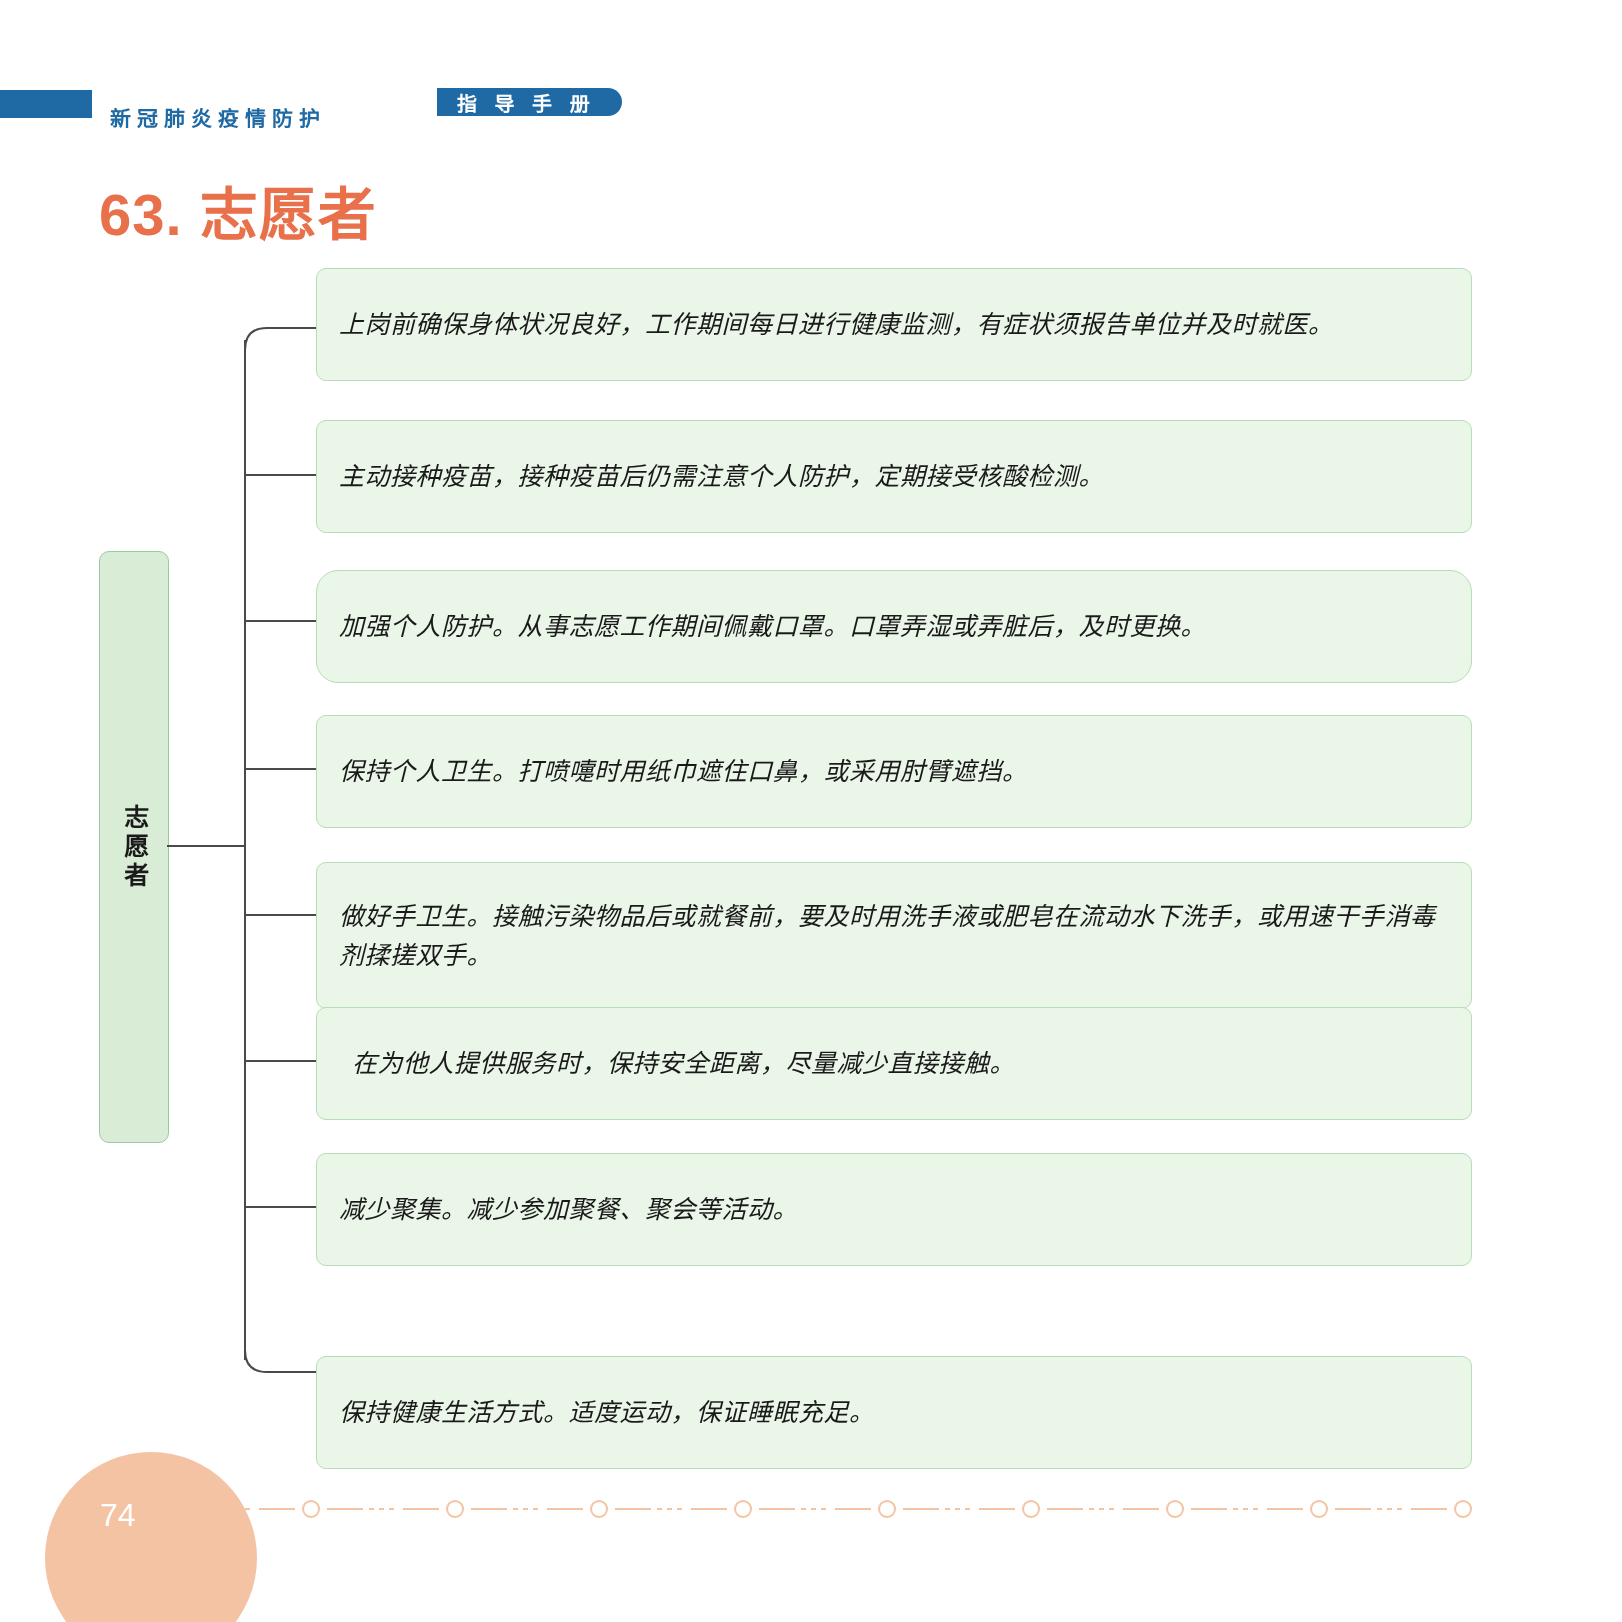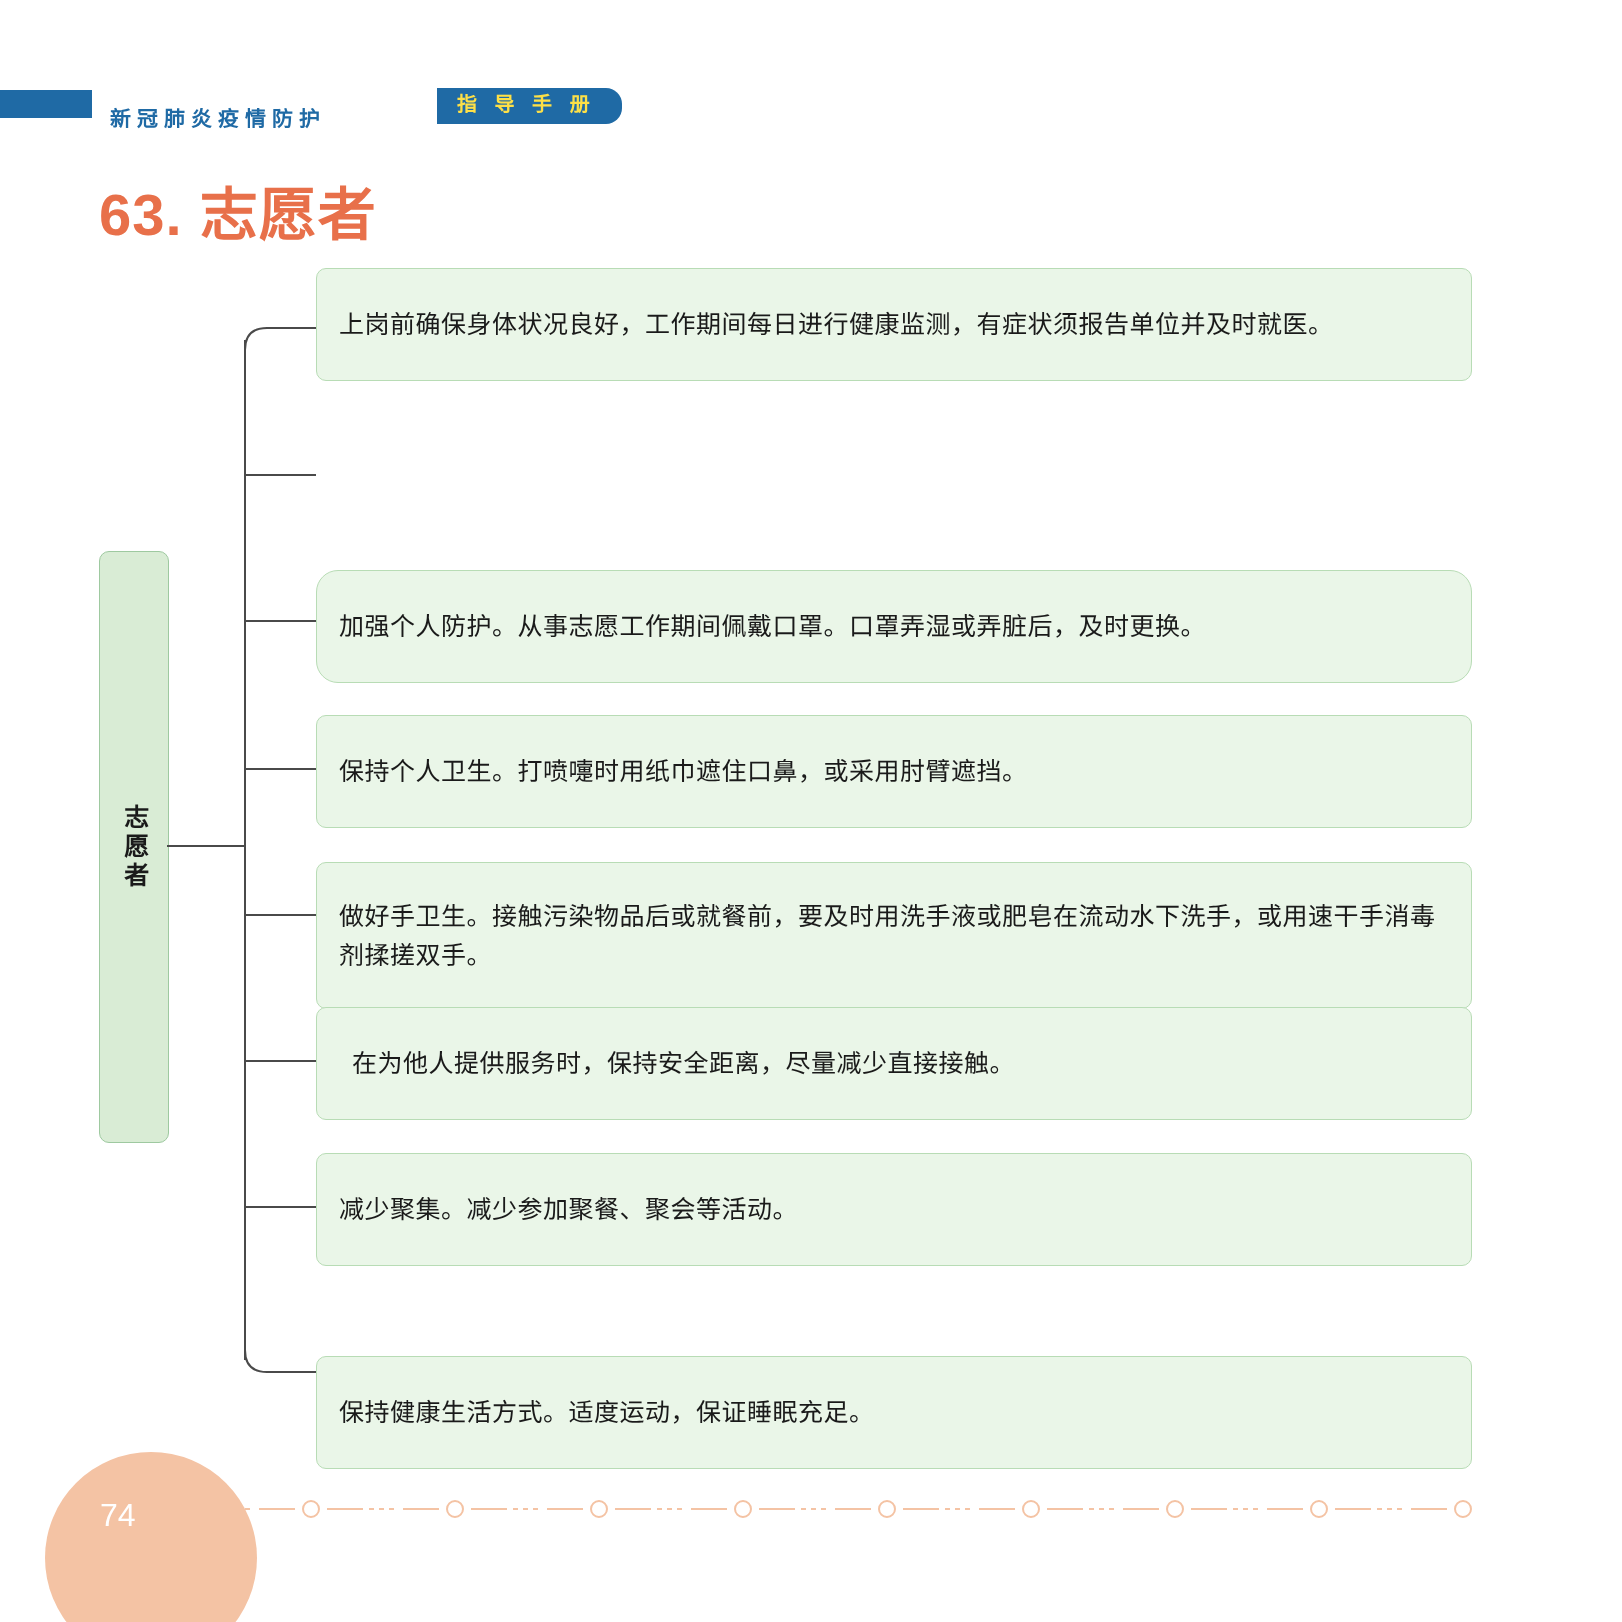--- a/index.html
+++ b/index.html
@@ -40,25 +40,25 @@
     font-size: 21px;
     font-weight: bold;
     letter-spacing: 6px;
     color: #1f6aa5;
     white-space: nowrap;
   }
   .header-pill {
     position: absolute;
     left: 437px;
     top: 2px;
-    height: 36px;
+    height: 28px;
     padding: 0 26px 0 20px;
     background: #1f6aa5;
     border-radius: 0 16px 16px 0;
-    color: #fde047;
+    color: #ffffff;
     font-size: 20px;
     font-weight: bold;
     letter-spacing: 6px;
     line-height: 32px;
     white-space: nowrap;
   }
 
   
   .page-title {
     position: absolute;
@@ -113,20 +113,21 @@
     position: absolute;
     left: 316px;
     width: 1156px;
     background: #eaf6e8;
     border: 1px solid #b8dcb5;
     border-radius: 10px;
     box-sizing: border-box;
     display: flex;
     align-items: center;
     padding: 0 22px;
+    font-style: italic;
   }
   .item-text {
     font-size: 25px;
     color: #1a1a1a;
     line-height: 1.55;
     letter-spacing: 0.5px;
   }
 
   
   .footer-circle {
@@ -189,20 +190,23 @@
       <path d="M245 806 H 316"></path>
       <path d="M245 952 H 316"></path>
       <path d="M245 1117 H 316" opacity="0"></path>
     </g>
   </svg>
 
   <div class="item" style="top:13px;height:113px;">
     <span class="item-text">上岗前确保身体状况良好，工作期间每日进行健康监测，有症状须报告单位并及时就医。</span>
   </div>
 
+  <div class="item" style="top:165px;height:113px;">
+    <span class="item-text">主动接种疫苗，接种疫苗后仍需注意个人防护，定期接受核酸检测。</span>
+  </div>
 
   <div class="item" style="top:315px;height:113px;border-radius:22px;">
     <span class="item-text">加强个人防护。从事志愿工作期间佩戴口罩。口罩弄湿或弄脏后，及时更换。</span>
   </div>
 
   <div class="item" style="top:460px;height:113px;">
     <span class="item-text">保持个人卫生。打喷嚏时用纸巾遮住口鼻，或采用肘臂遮挡。</span>
   </div>
 
   <div class="item" style="top:607px;height:147px;justify-content:center;">

